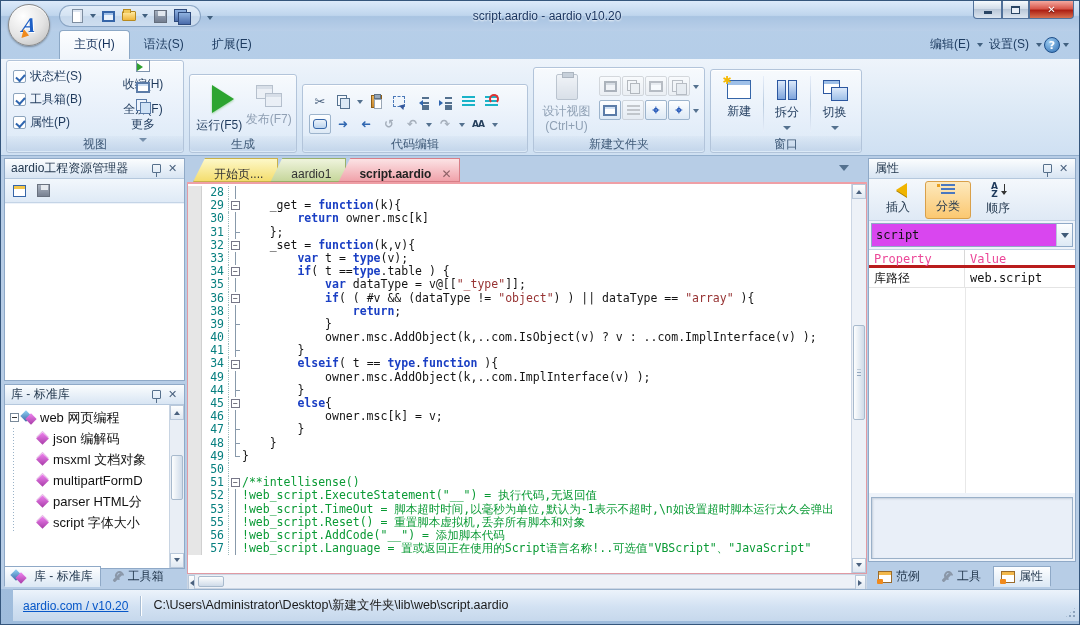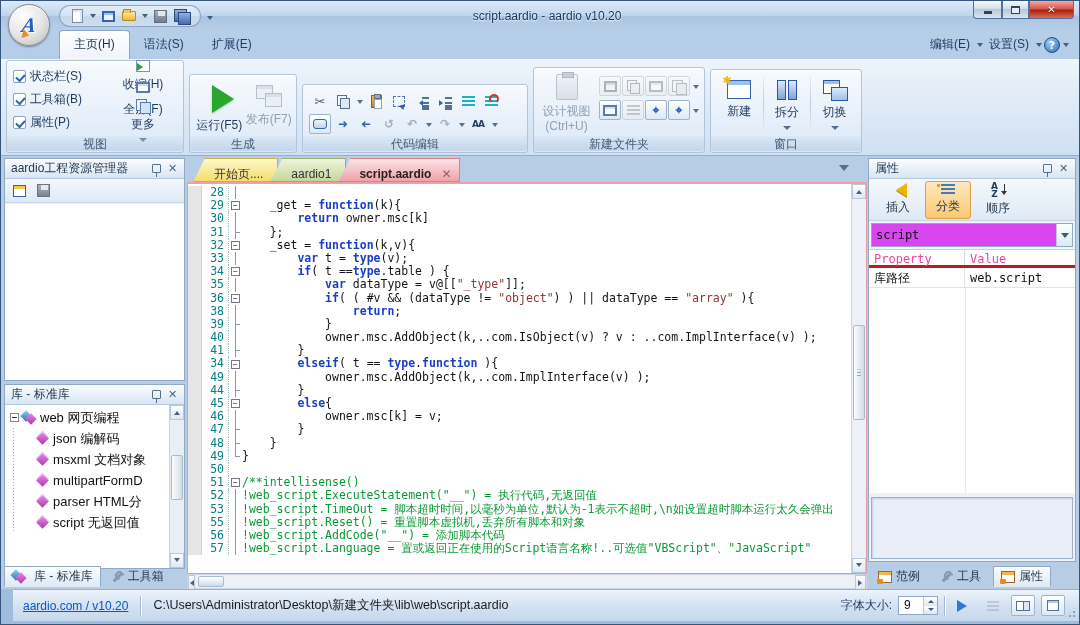--- a/index.html
+++ b/index.html
@@ -518,21 +518,21 @@
               <div class="trow">
                 <span class="dotline"></span>
                 <span class="gap" style="width:14px"></span>
                 <span class="diamond"></span>
                 <span>parser HTML分</span>
               </div>
               <div class="trow">
                 <span class="dotline"></span>
                 <span class="gap" style="width:14px"></span>
                 <span class="diamond"></span>
-                <span>script 无返回值</span>
+                <span>script 字体大小</span>
               </div>
             </div>
           <div class="vscroll">
             <span class="sarr up"></span>
             <div style="flex:1;position:relative;">
                 <div class="thumb" style="position:absolute;left:0;right:0;top:34px;height:45px;"></div>
               </div>
             <span class="sarr down"></span>
           </div>
         </div>
@@ -672,38 +672,15 @@
             <span>属性</span>
           </span>
       </div>
     </div>
   </div>
 
   <div class="statusbar">
     <span class="slink">aardio.com / v10.20</span>
     <span class="ssep"></span>
     <span class="spath">C:\Users\Administrator\Desktop\新建文件夹\lib\web\script.aardio</span>
-    <div class="sright">
-      <span class="slabel">字体大小:</span>
-      <span class="spin">
-        <span class="v">9</span>
-        <span class="spinbtns">
-            <b class="u"></b>
-            <b class="d"></b>
-          </span>
-      </span>
-      <span class="ssep"></span>
-      <span class="sibtn flat">
-          <i class="i-bluearrow"></i>
-        </span>
-      <span class="sibtn flat">
-          <i class="i-lines gray"></i>
-        </span>
-      <span class="sibtn">
-          <i class="i-book"></i>
-        </span>
-      <span class="sibtn">
-          <i class="i-list"></i>
-        </span>
-    </div>
     <div class="gripdots"></div>
   </div>
 </div>
 
 </body></html>

